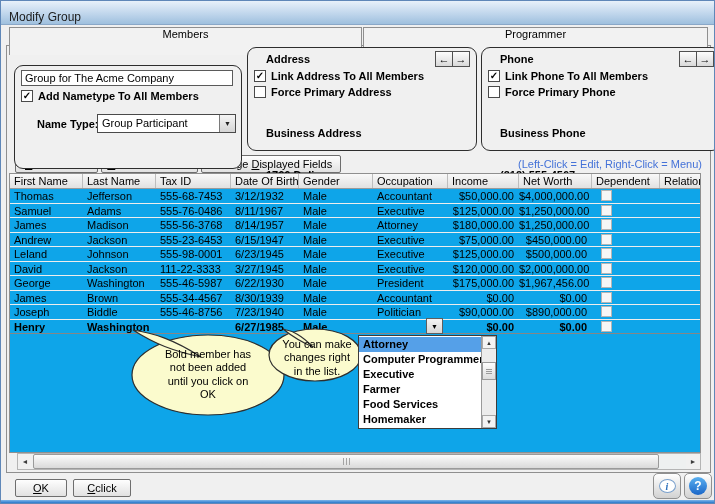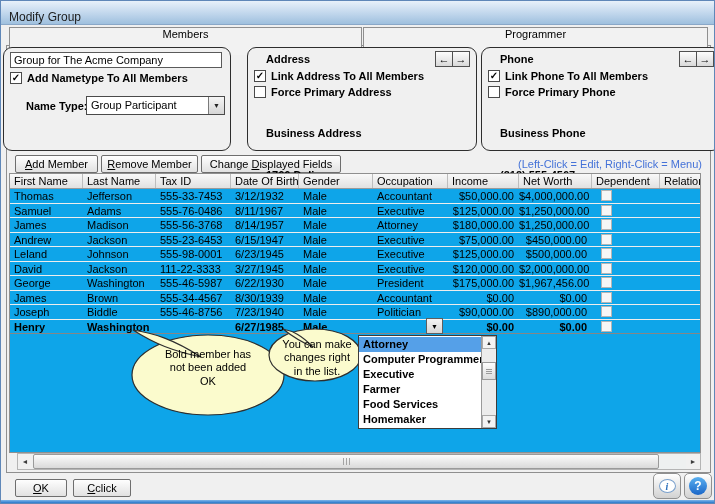--- a/index.html
+++ b/index.html
@@ -23,21 +23,21 @@
   #tab-members  { left:8px;  width:353px; }
   #tab-insurance{ left:362px; width:345px; }
   .tabpanel {
     position:absolute; left:5px; top:44px; width:705px; height:428px;
     border:1px solid #8f8f8f; z-index:1; pointer-events:none;
   }
   .gb {
     position:absolute; top:46px; height:104px; z-index:2;
     border:1px solid #2e2e2e; border-radius:9px; background:#f0f0f0;
   }
-  #group-box   { left:2px;  width:228px; }
+  #group-box   { left:13px;  width:228px;margin-top:18px; }
   #address-box { left:246px; width:230px; }
   #phone-box   { left:480px; width:240px; }
   .textinput {
     position:absolute; left:6px; top:4px; width:212px; height:16px;
     background:#fff; border:1px solid #5a5a5a; font:11px "Liberation Sans",sans-serif;
     padding:0 3px;
   }
   .checkrow { position:absolute; display:flex; align-items:center; gap:5px; font-weight:bold; white-space:nowrap; }
   .cb {
     width:12px; height:12px; flex:none; background:#fff; border:1px solid #4a4a4a;
@@ -234,21 +234,21 @@
       <div class="th">Occupation</div>
       <div class="th">Income</div>
       <div class="th">Net Worth</div>
       <div class="th">Dependent</div>
       <div class="th" style="border-right:none;">Relation</div>
     </div>
 
     <div class="row gridcols">
       <div class="c">Thomas</div>
       <div class="c">Jefferson</div>
-      <div class="c">555-33-7453</div>
+      <div class="c">555-68-7453</div>
       <div class="c">3/12/1932</div>
       <div class="c">Male</div>
       <div class="c">Accountant</div>
       <div class="c num">$50,000.00</div>
       <div class="c num">$4,000,000.00</div>
       <div class="c"><span class="depbox"></span></div>
       <div class="c"></div>
     </div>
     <div class="row gridcols">
       <div class="c">Samuel</div>
@@ -385,20 +385,21 @@
 
   <svg id="callout-svg" viewBox="0 0 260 108" xmlns="http://www.w3.org/2000/svg">
     <ellipse cx="97" cy="54" rx="76" ry="40" fill="#fbfbcd" stroke="#2e2e2e" stroke-width="1.2"></ellipse>
     <path d="M22,9 C44,23 62,30 90,36 C62,18 42,12 22,9 Z" fill="#fbfbcd" stroke="#2e2e2e" stroke-width="1.2"></path>
     <ellipse cx="204" cy="34" rx="46" ry="26" fill="#fbfbcd" stroke="#2e2e2e" stroke-width="1.2"></ellipse>
     <path d="M172,8 C182,16 190,21 202,26 C190,14 182,10 172,8 Z" fill="#fbfbcd" stroke="#2e2e2e" stroke-width="1.2"></path>
   </svg>
   <div class="callout-text" id="callout-left-text">
     <div>Bold member has</div>
     <div>not been added</div>
+    <div>until you click on</div>
     <div>OK</div>
   </div>
   <div class="callout-text" id="callout-right-text">
     <div>You can make</div>
     <div>changes right</div>
     <div>in the list.</div>
   </div>
 
   <div id="hscroll">
     <div class="hs-btn hs-left">◄</div>

